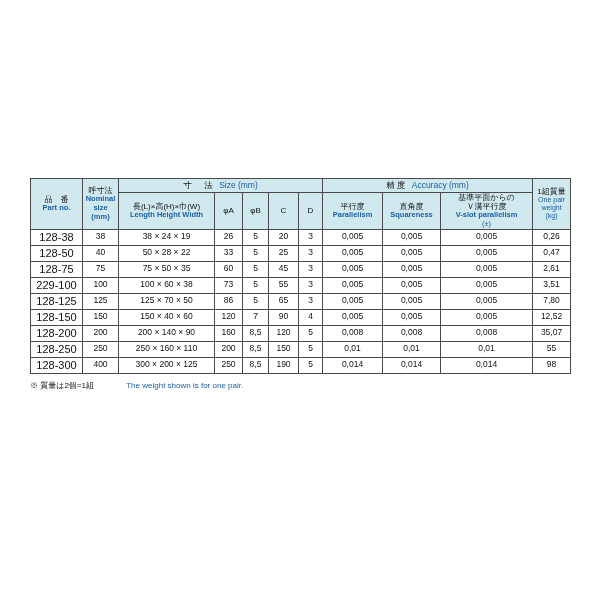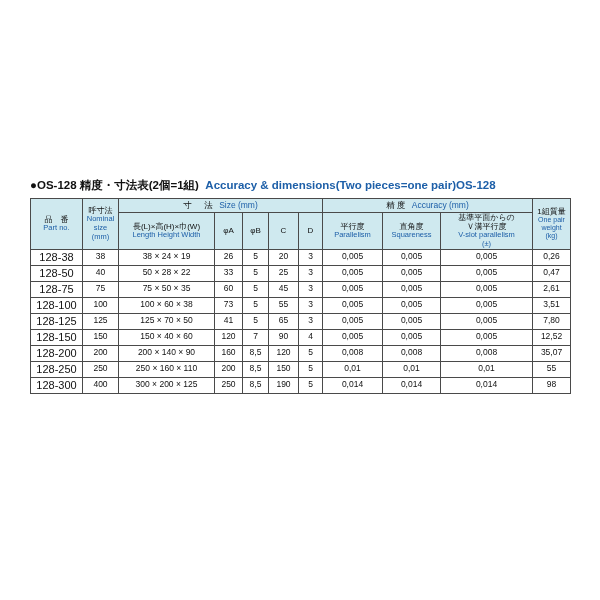--- a/index.html
+++ b/index.html
@@ -39,21 +39,21 @@
     padding:0;
     font-weight:normal;
     line-height:1.15;
   }
   thead td{
     background:#cfe9ef;
     color:#111;
     height:14px;
   }
   .hd-jp{font-size:8px;color:#111;display:block;}
-  .hd-en{font-size:7.5px;color:#1d5fa8;display:block;}
+  .hd-en{font-size:7.5px;color:#1d5fa8;display:block;font-weight:bold;}
   .hd-en2{font-size:7px;color:#1d5fa8;display:block;}
   .grouphead{height:13px;margin-left:35px;}
   .grouphead .g-jp{font-size:8.5px;letter-spacing:2px;}
   .grouphead .g-en{color:#1d5fa8;font-size:8.5px;}
   tbody td{
     height:15px;
     background:#ffffff;
     font-size:8.5px;
     color:#111;
   }
@@ -65,23 +65,20 @@
   }
   .note .jp{color:#111;}
   .note .en{color:#1d5fa8;margin-left:30px;}
   .plusminus{font-size:7.5px;color:#1d5fa8;display:block;}
 </style>
 </head>
 <body>
 
 <div id="sheet">
 
-  <div class="title">
-    <span class="jp">●</span><span class="jp">OS-128 精度・寸法表(2個=1組)</span>&nbsp;&nbsp;<span class="en">Accuracy &amp; dimensions(Two pieces=one pair)OS-128</span>
-  </div>
 
   <table>
     <colgroup>
       <col style="width:52px">
       <col style="width:36px">
       <col style="width:96px">
       <col style="width:28px">
       <col style="width:26px">
       <col style="width:30px">
       <col style="width:24px">
@@ -176,37 +173,37 @@
           <td>60</td>
           <td>5</td>
           <td>45</td>
           <td>3</td>
           <td>0,005</td>
           <td>0,005</td>
           <td>0,005</td>
           <td>2,61</td>
         </tr>
         <tr>
-          <td class="partno">128-100</td>
+          <td class="partno">229-100</td>
           <td>100</td>
           <td>100 × 60 × 38</td>
           <td>73</td>
           <td>5</td>
           <td>55</td>
           <td>3</td>
           <td>0,005</td>
           <td>0,005</td>
           <td>0,005</td>
           <td>3,51</td>
         </tr>
         <tr>
           <td class="partno">128-125</td>
           <td>125</td>
           <td>125 × 70 × 50</td>
-          <td>41</td>
+          <td>86</td>
           <td>5</td>
           <td>65</td>
           <td>3</td>
           <td>0,005</td>
           <td>0,005</td>
           <td>0,005</td>
           <td>7,80</td>
         </tr>
         <tr>
           <td class="partno">128-150</td>
@@ -256,14 +253,18 @@
           <td>190</td>
           <td>5</td>
           <td>0,014</td>
           <td>0,014</td>
           <td>0,014</td>
           <td>98</td>
         </tr>
       </tbody>
   </table>
 
+  <div class="note">
+    <span class="jp">※ 質量は2個=1組</span>
+    <span class="en">The weight shown is for one pair.</span>
+  </div>
 
 </div>
 
 </body></html>

